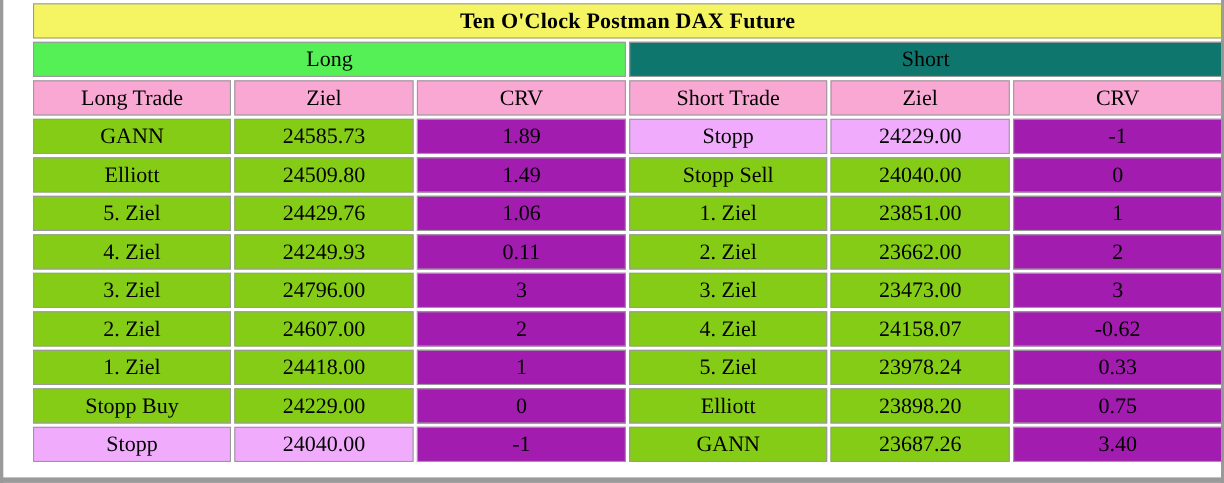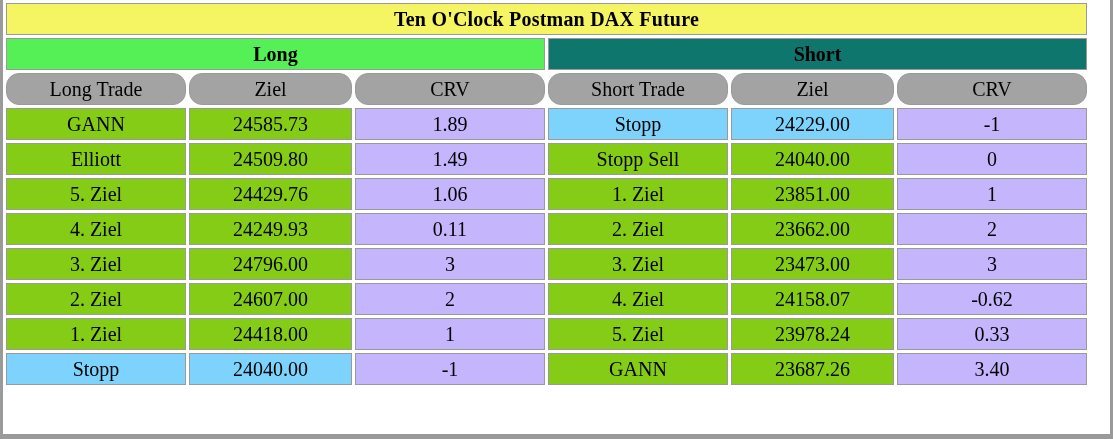--- a/index.html
+++ b/index.html
@@ -24,20 +24,21 @@
     background: #ffffff;
     position: relative;
   }
 
   table.grid {
     border-collapse: separate;
     border-spacing: 3px;
     width: 990px;
     margin: 0;
     table-layout: fixed;
+    padding-left: 24px;
   }
 
   table.grid td {
     border: 1px solid #9a9a9a;
     padding: 0;
     text-align: center;
     vertical-align: middle;
     font-size: 20px;
     color: #000000;
     height: 30px;
@@ -51,42 +52,41 @@
     background: #f5f564;
     font-weight: bold;
     font-size: 30px;
     height: 44px;
     line-height: 44px;
     letter-spacing: 0.2px;
   }
 
   
   td.band {
-    font-weight: bold;
+    font-weight: normal;
     font-size: 21px;
     height: 30px;
     line-height: 30px;
   }
   td.band-long  { background: #55f055; }
   td.band-short { background: #0f766e; }
 
   
   td.colhead {
-    background: #a3a3a3;
+    background: #f9a8d4;
     font-size: 21px;
     height: 33px;
     line-height: 33px;
-    border-radius: 13px;
   }
 
   
   .fill-green { background: #84cc16; }
-  .fill-red   { background: #7dd3fc; }
+  .fill-red   { background: #f0abfc; }
   .fill-blue  { background: #84cc16; }
-  .fill-white { background: #c4b5fd; }
+  .fill-white { background: #a21caf; }
 
   td.data-cell { height: 33px; line-height: 33px; font-size: 21px; }
 
   
   col.c-trade { width: 180px; }
   col.c-ziel  { width: 163px; }
   col.c-crv   { width: 190px; }
 </style>
 </head>
 <body>
@@ -168,20 +168,28 @@
         </tr>
         <tr>
           <td class="data-cell fill-green">1. Ziel</td>
           <td class="data-cell fill-green">24418.00</td>
           <td class="data-cell fill-white">1</td>
           <td class="data-cell fill-green">5. Ziel</td>
           <td class="data-cell fill-green">23978.24</td>
           <td class="data-cell fill-white">0.33</td>
         </tr>
         <tr>
+          <td class="data-cell fill-blue">Stopp Buy</td>
+          <td class="data-cell fill-blue">24229.00</td>
+          <td class="data-cell fill-white">0</td>
+          <td class="data-cell fill-green">Elliott</td>
+          <td class="data-cell fill-green">23898.20</td>
+          <td class="data-cell fill-white">0.75</td>
+        </tr>
+        <tr>
           <td class="data-cell fill-red">Stopp</td>
           <td class="data-cell fill-red">24040.00</td>
           <td class="data-cell fill-white">-1</td>
           <td class="data-cell fill-green">GANN</td>
           <td class="data-cell fill-green">23687.26</td>
           <td class="data-cell fill-white">3.40</td>
         </tr>
       </tbody>
   </table>
 </div>

